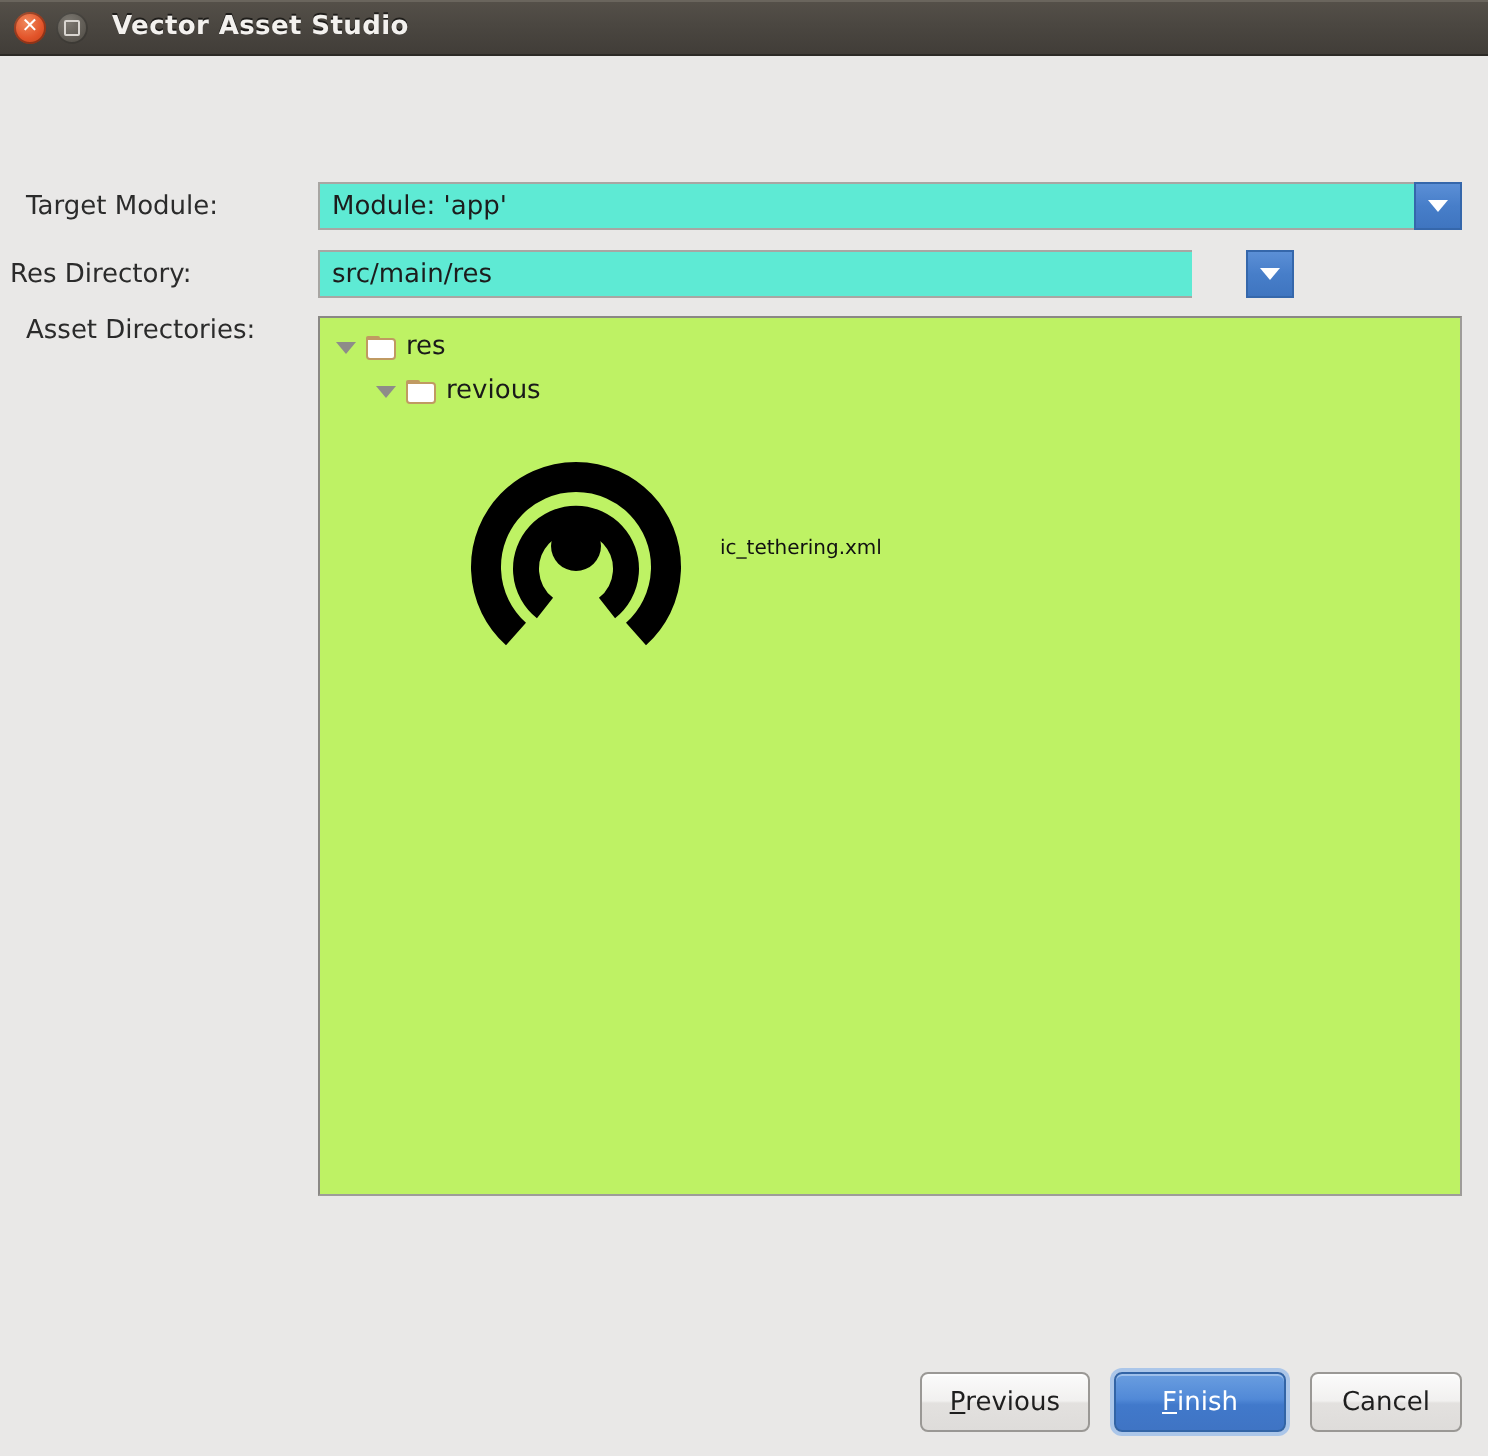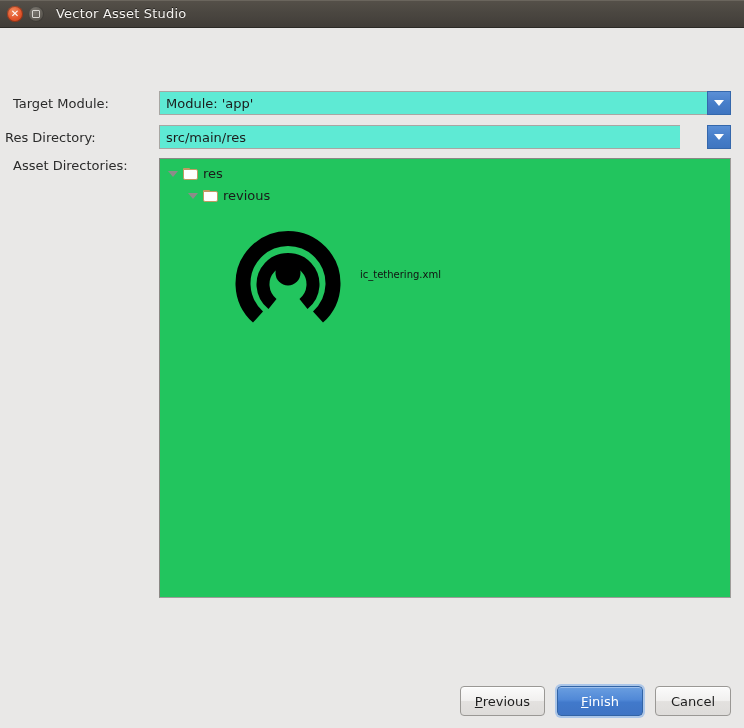--- a/index.html
+++ b/index.html
@@ -59,21 +59,21 @@
   .tb-max .sq {
     position: absolute;
     left: 4px; top: 4px; width: 8px; height: 8px;
     border: 1.5px solid #d9d6d1;
     border-radius: 1px;
   }
   .title-text {
     margin-left: 7px;
     color: #f3f1ee;
     font-size: 13px;
-    font-weight: normal;
+    font-weight: bold;
     letter-spacing: .2px;
     text-shadow: 0 -1px 0 rgba(0,0,0,.6);
     white-space: nowrap;
     text-align: right;
   }
 
   
   .content {
     flex: 1 1 auto;
     position: relative;
@@ -121,21 +121,21 @@
     border-left: 5px solid transparent;
     border-right: 5px solid transparent;
     border-top: 6px solid #ffffff;
   }
 
   
   .tree-panel {
     position: absolute;
     left: 159px; top: 103px;
     width: 572px; height: 440px;
-    background: #22c55e;
+    background: #bef264;
     border: 1px solid #9e9c99;
     border-top-color: #8a8885;
     border-left-color: #8a8885;
     overflow: hidden;
   }
   .tree-row {
     display: flex;
     align-items: center;
     height: 22px;
     font-size: 13px;
@@ -223,21 +223,21 @@
     box-shadow: 0 0 0 2px rgba(120,170,235,.55), inset 0 1px 0 rgba(255,255,255,.35);
     min-width: 86px;
   }
   .mnemonic { text-decoration: underline; }
 
   .label-target  { position: absolute; left: 13px; top: 41px; }
   .label-res     { position: absolute; left: 5px; top: 75px; }
   .label-output  { position: absolute; left: 13px; top: 103px; }
 
   .combo-target { left: 159px; top: 36px; width: 572px; }
-  .combo-res    { left: 159px; top: 70px; width: 572px; gap: 27px; }
+  .combo-res    { left: 159px; top: 70px; width: 488px; gap: 27px; }
 
   .tree-indent-1 { padding-left: 8px; }
   .tree-indent-2 { padding-left: 28px; }
 </style>
 </head>
 <body>
 
 <div class="window">
 
   <div class="titlebar">

